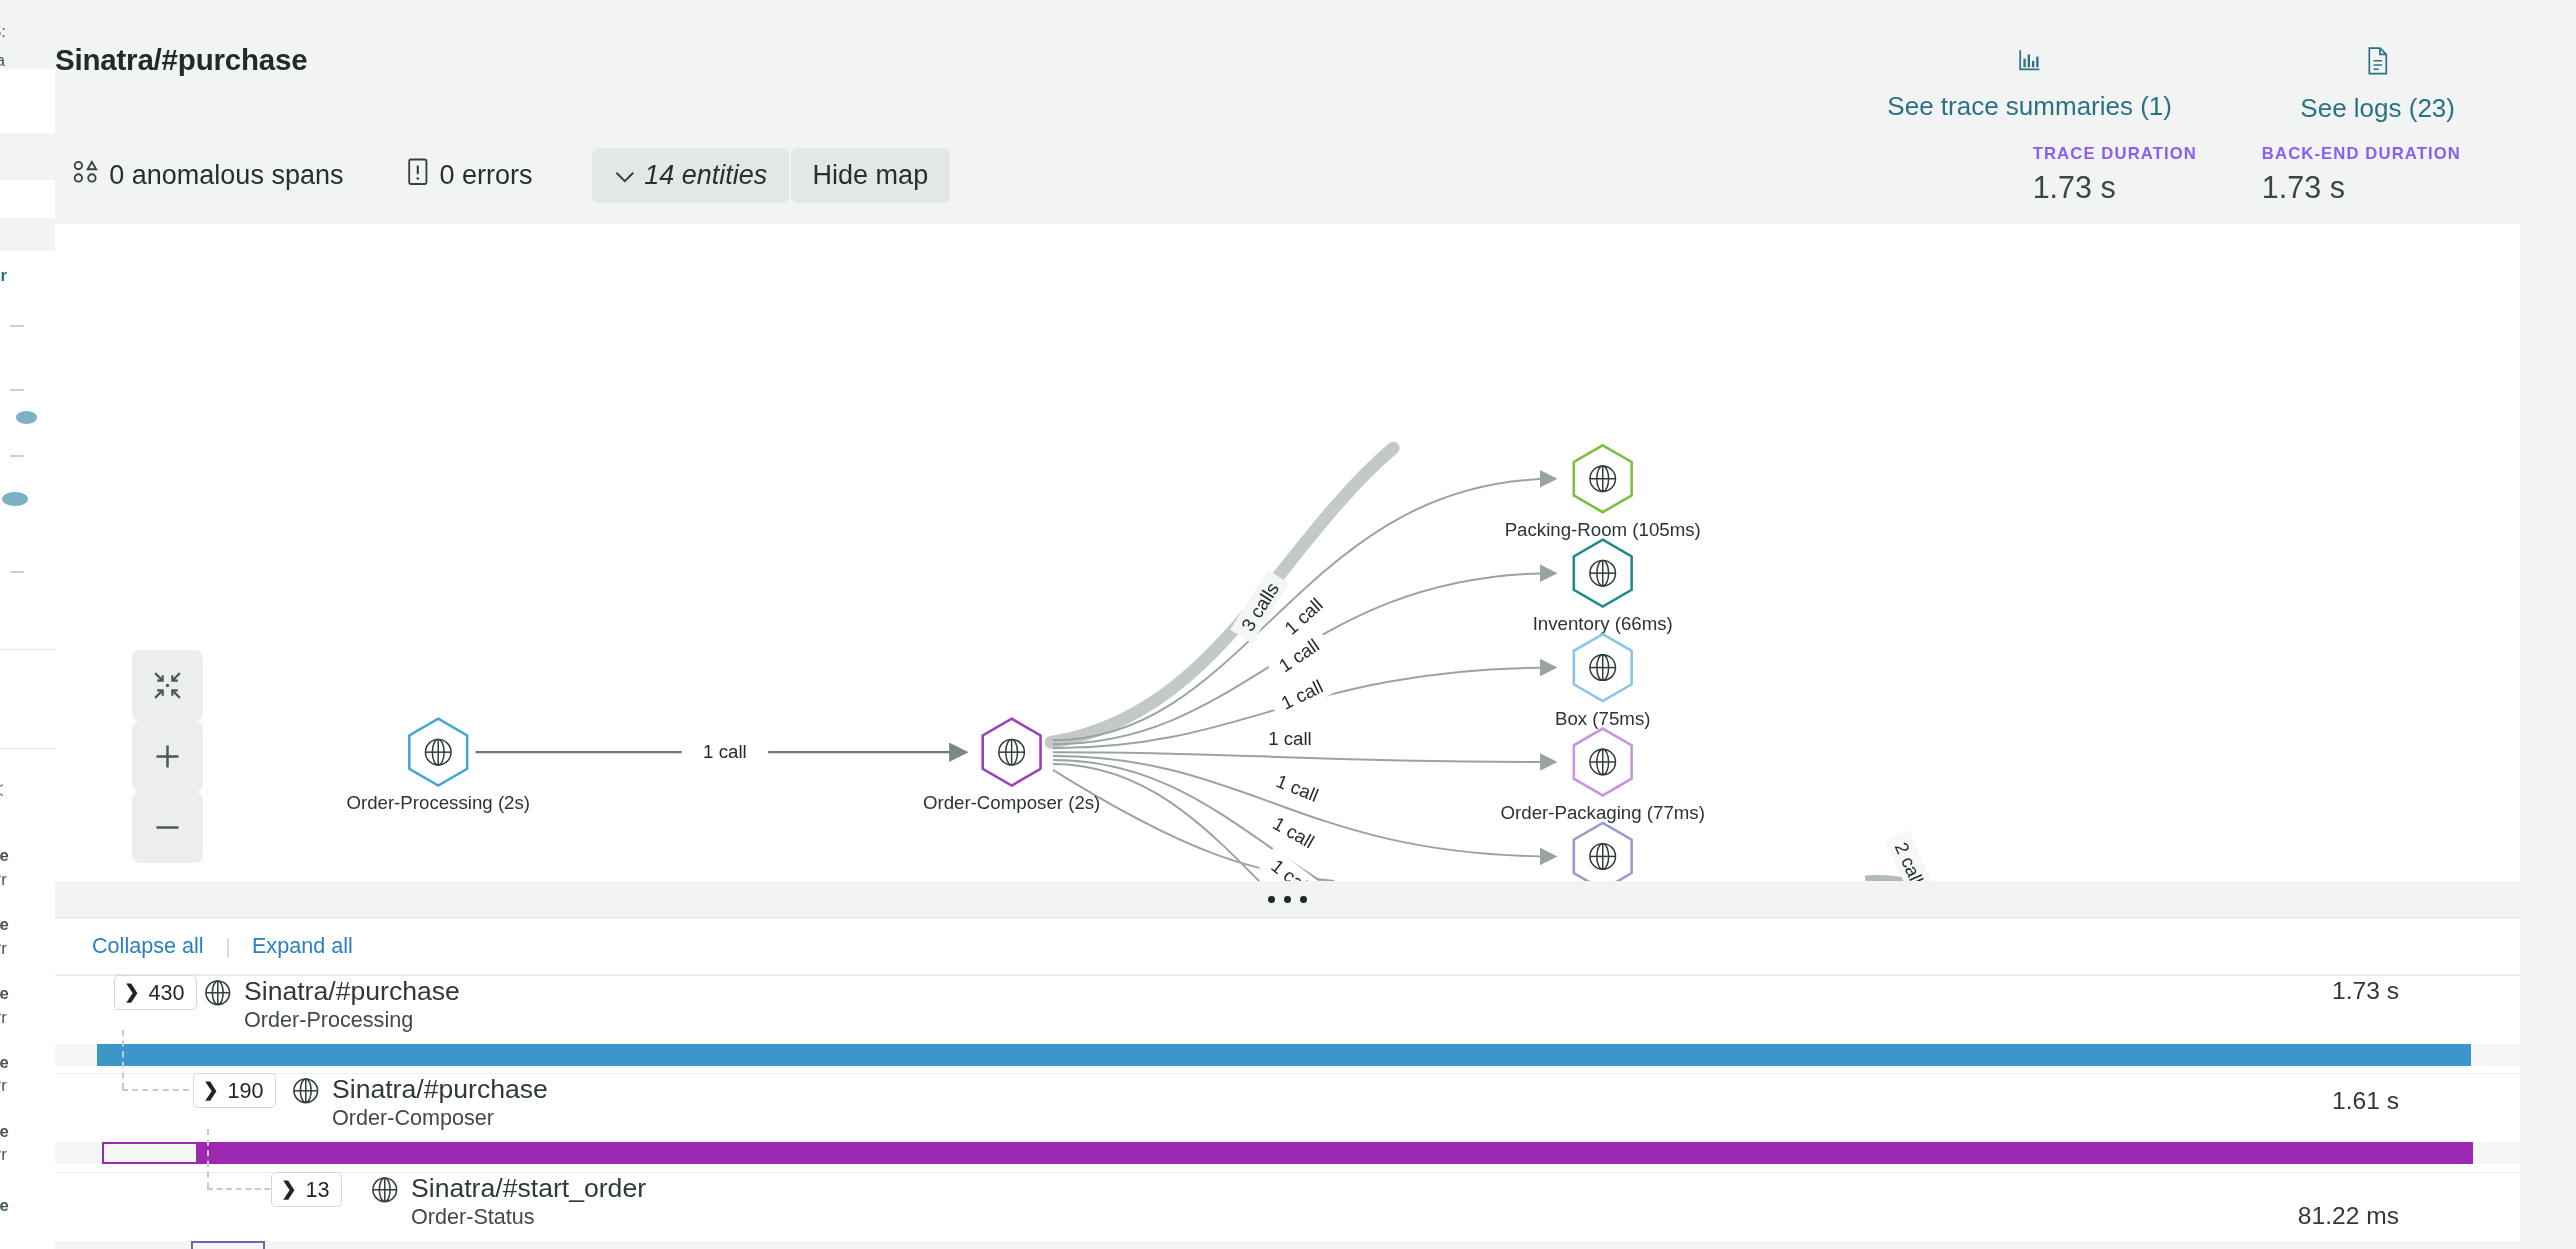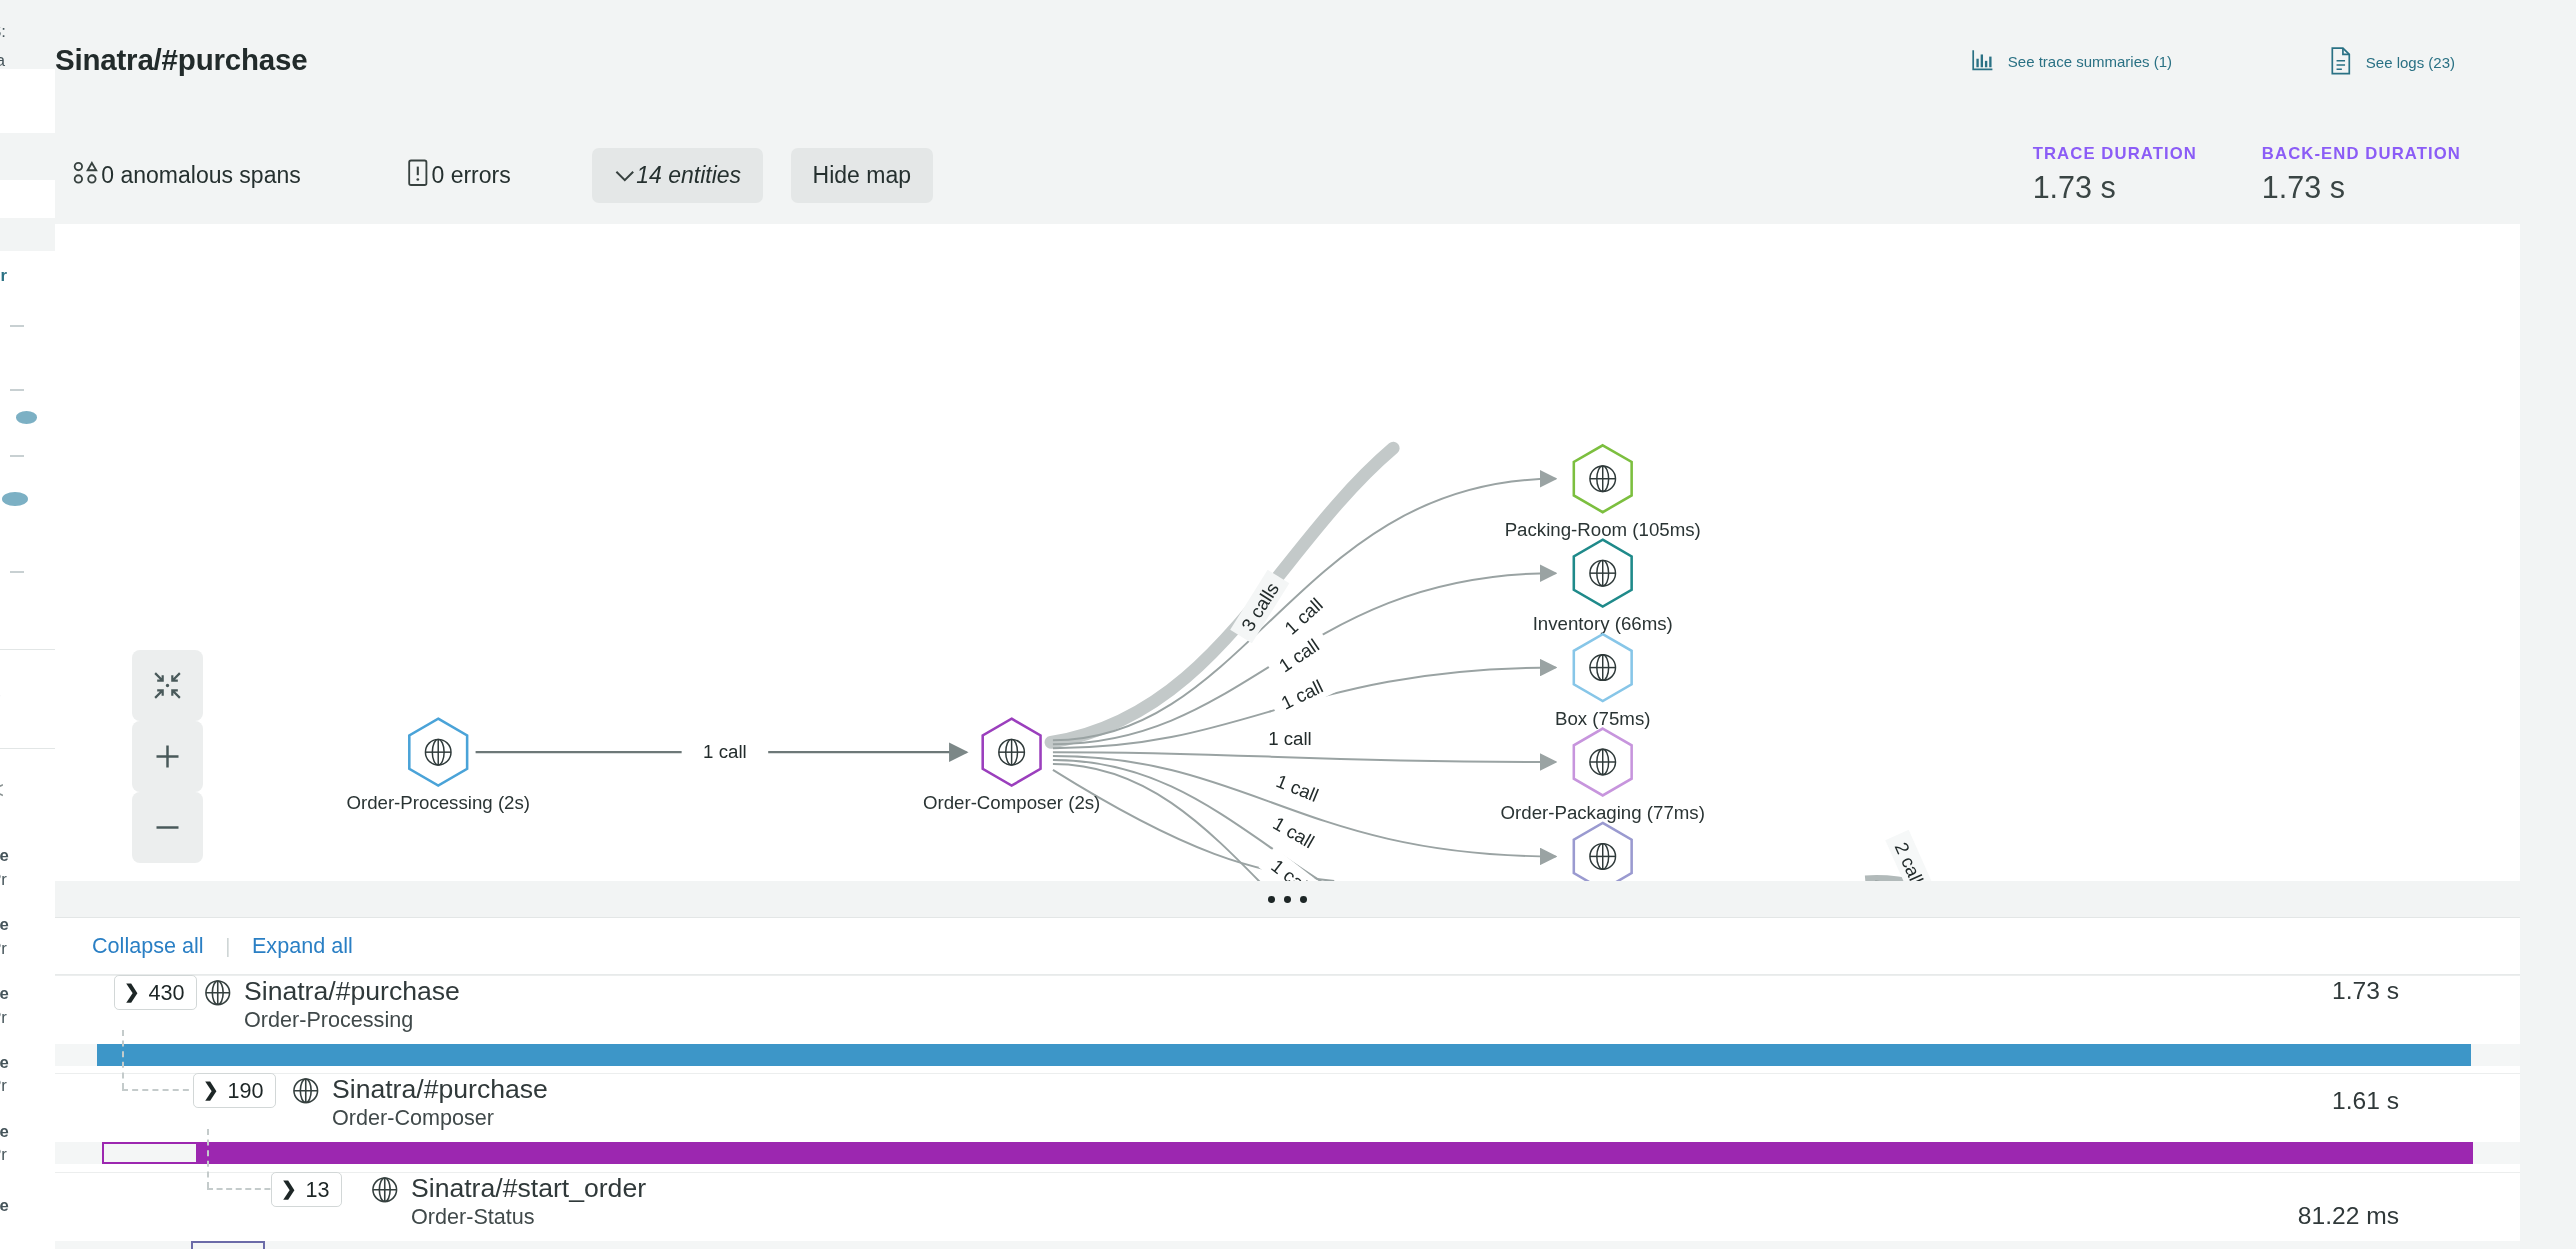--- a/index.html
+++ b/index.html
@@ -39,31 +39,31 @@
   }
   #meta{
     position:absolute;left:0px;top:89px;
     font-size:20.7px;color:#343d3d;white-space:nowrap;
   }
   #meta .sep{display:inline-block;margin:0 12.8px;color:#c2c9c9;}
   #meta .trace-id{border-bottom:1px dotted #8a9393;}
   #meta .spans-label{border-bottom:1px dotted #8a9393;}
 
   .hdr-link{
-    position:absolute;top:47px;font-size:15px;color:#2a7184;
-    display:flex;align-items:center;gap:11.8px;cursor:pointer;white-space:nowrap;
+    position:absolute;top:47px;font-size:26px;color:#2a7184;
+    display:flex;align-items:center;gap:11.8px;cursor:pointer;white-space:nowrap;flex-direction:column;
   }
   #link-summaries{right:404px;}
   #link-logs{right:121px;}
 
   
   #toolbar{position:absolute;left:0;top:148px;width:2521px;height:71px;}
   .tb-chip{
     position:absolute;top:0;height:55px;display:flex;align-items:center;
-    gap:1px;padding:0 21.6px;border-radius:6.9px;font-size:23px;color:#25302f;
+    gap:9px;padding:0 21.6px;border-radius:6.9px;font-size:27px;color:#25302f;
     cursor:pointer;box-sizing:border-box;white-space:nowrap;
   }
   .tb-chip.plain{background:transparent;padding-left:7.9px;}
   .tb-chip.grey{background:#e4e7e7;}
   #chip-anomalous{left:7.9px;}
   #chip-errors{left:342px;}
   #chip-entities{left:537px;font-style:italic;}
   #chip-hidemap{left:736px;}
 
   .tb-right{

